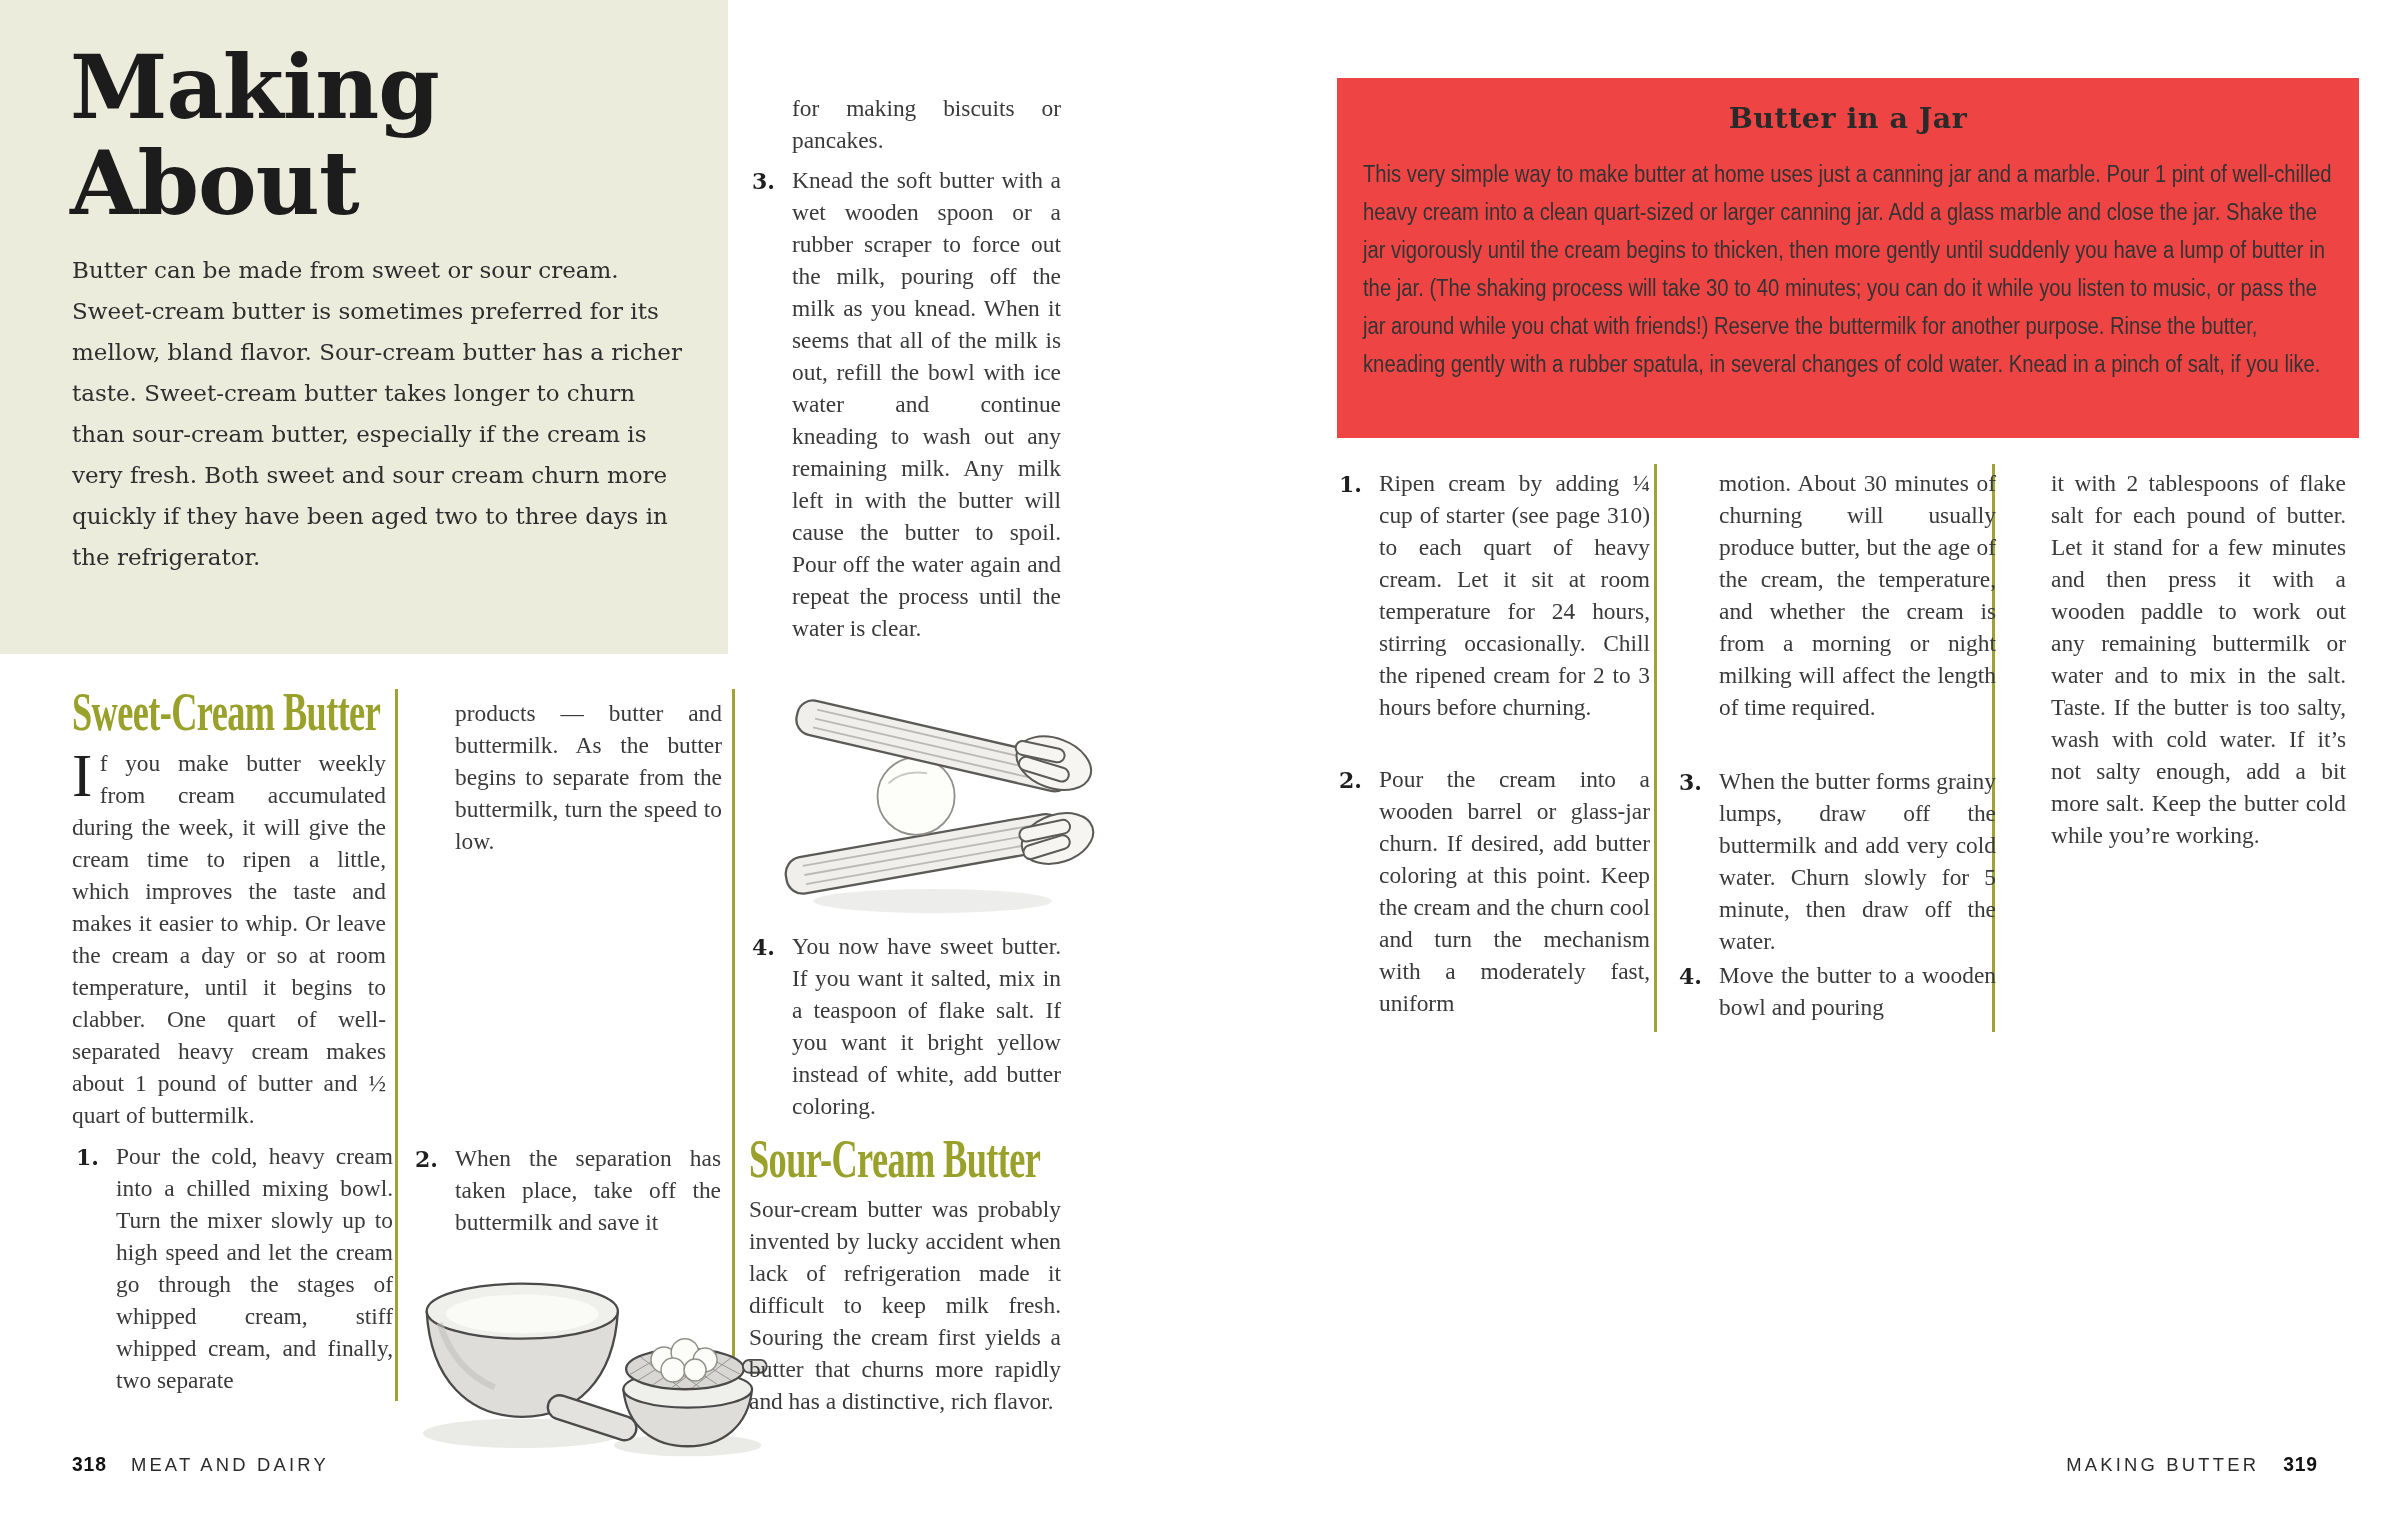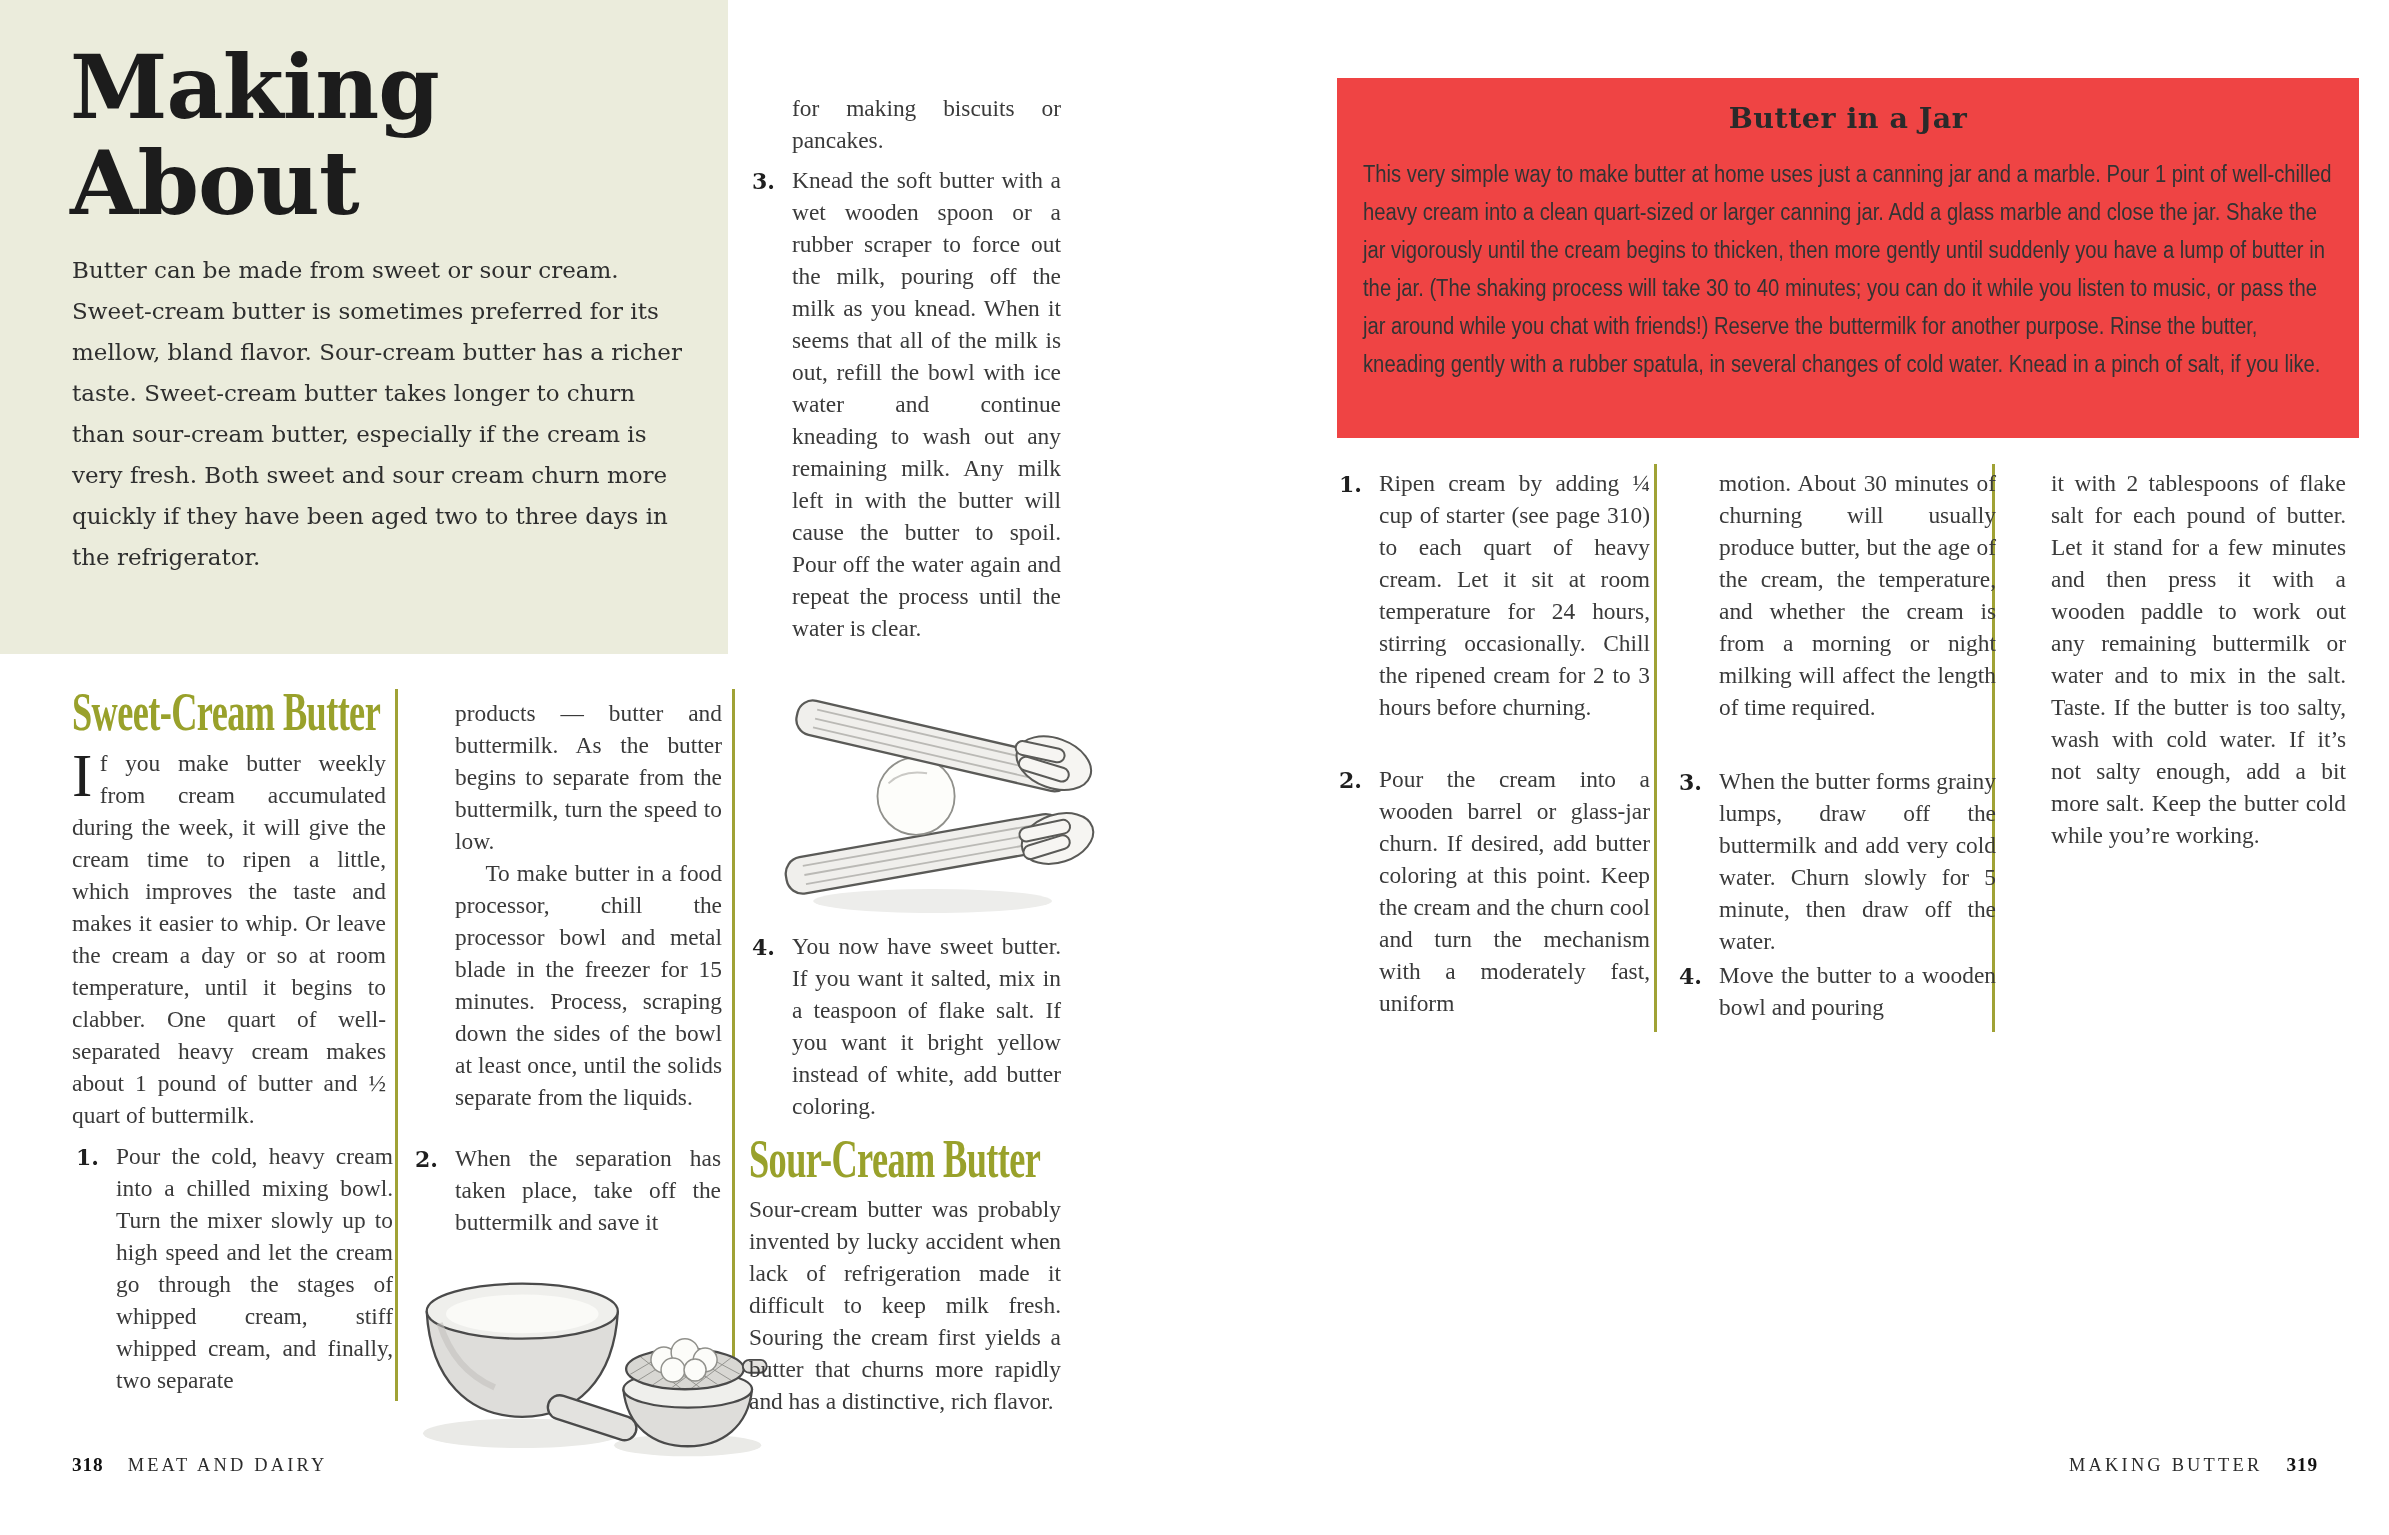--- a/index.html
+++ b/index.html
@@ -25,21 +25,21 @@
   .dropcap{float:left;font-size:61px;line-height:50px;padding:3.7px 7.4px 0 0;color:#1f1f1f;}
   
   .vrule{width:2.8px;background:#a0a235;}
   
   .jar-box{background:#ef4444;}
   .jar-title{font-family:"DejaVu Serif",serif;font-weight:bold;font-size:28.5px;color:#2a2a2a;
              text-align:center;letter-spacing:0.5px;}
   .jar-body{font-family:"Liberation Sans",sans-serif;font-size:23px;line-height:38px;
             color:#333;transform:scaleX(0.88);transform-origin:left top;width:1107px;}
   
-  .footer{font-family:Liberation Serif, serif;font-size:18.4px;letter-spacing:3.2px;
+  .footer{font-family:Liberation Sans, sans-serif;font-size:18.4px;letter-spacing:3.2px;
           color:#2b2b2b;display:flex;align-items:center;gap:24px;}
   .footer .pgnum{font-weight:bold;letter-spacing:0.9px;font-size:19.3px;color:#111;}
 </style>
 </head>
 <body>
 
 <div id="page">
 
   <div class="abs beige" style="left:0;top:0;width:728px;height:654px;"></div>
 
@@ -59,21 +59,20 @@
     <span class="dropcap">I</span><span>f you make butter weekly from cream accumulated during the week, it will give the cream time to ripen a little, which improves the taste and makes it easier to whip. Or leave the cream a day or so at room temperature, until it begins to clabber. One quart of well-separated heavy cream makes about 1 pound of butter and ½ quart of buttermilk.</span>
   </div>
 
   <div class="abs body-text step" style="left:76px;top:1140px;width:317px;">
     <span class="num">1.</span>
     <div class="txt">Pour the cold, heavy cream into a chilled mixing bowl. Turn the mixer slowly up to high speed and let the cream go through the stages of whipped cream, stiff whipped cream, and finally, two separate</div>
   </div>
 
   <div class="abs body-text" style="left:455px;top:697px;width:267px;">
     <p style="margin:0;">products — butter and buttermilk. As the butter begins to separate from the buttermilk, turn the speed to low.</p>
-    <p class="indent" style="margin:0;">To make butter in a food processor, chill the processor bowl and metal blade in the freezer for 15 minutes. Process, scraping down the sides of the bowl at least once, until the solids separate from the liquids.</p>
   </div>
 
   <div class="abs body-text step" style="left:415px;top:1142px;width:306px;">
     <span class="num">2.</span>
     <div class="txt">When the separation has taken place, take off the buttermilk and save it</div>
   </div>
 
   <div class="abs" style="left:412px;top:1242px;width:363px;height:221px;">
     <svg width="363" height="221" viewBox="0 0 395 240">
       <ellipse cx="120" cy="208" rx="108" ry="16" fill="#eaeae7"></ellipse>

